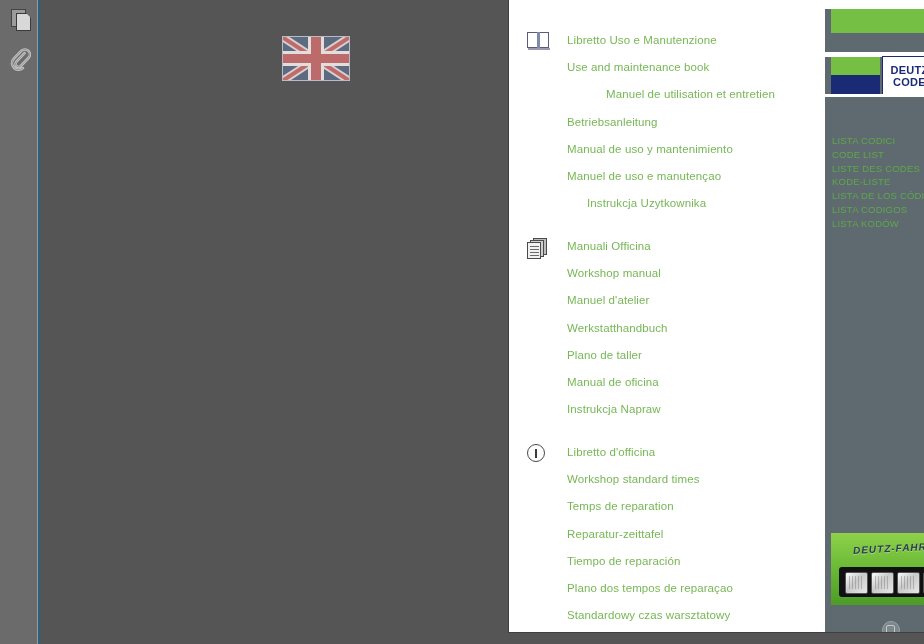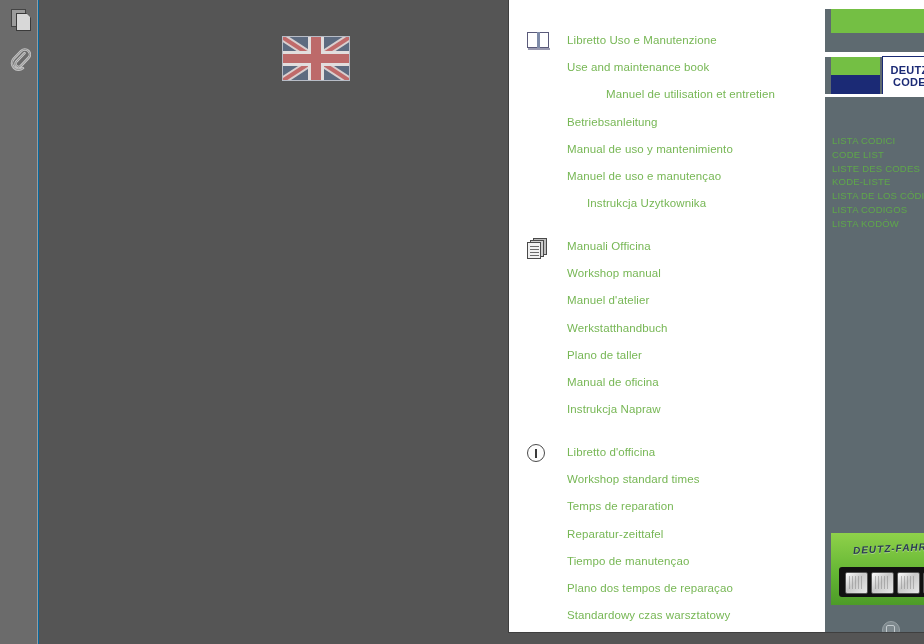--- a/index.html
+++ b/index.html
@@ -433,21 +433,21 @@
           <div class="group-icon">
             <div class="ico-clock">
               <div class="hand h-hour"></div>
               <div class="hand h-min"></div>
             </div>
           </div>
           <div class="lang-line" style="top:4px;">Libretto d'officina</div>
           <div class="lang-line" style="top:31px;">Workshop standard times</div>
           <div class="lang-line" style="top:58px;">Temps de reparation</div>
           <div class="lang-line" style="top:86px;">Reparatur-zeittafel</div>
-          <div class="lang-line" style="top:113px;">Tiempo de manutençao</div>
+          <div class="lang-line" style="top:113px;">Tiempo de reparación</div>
           <div class="lang-line" style="top:140px;">Plano dos tempos de reparaçao</div>
           <div class="lang-line" style="top:167px;">Standardowy czas warsztatowy</div>
         </div>
 
       </div>
 
       <div id="brand-col">
         <div id="brand-top-white"></div>
         <div id="green-bar-top"></div>
 

